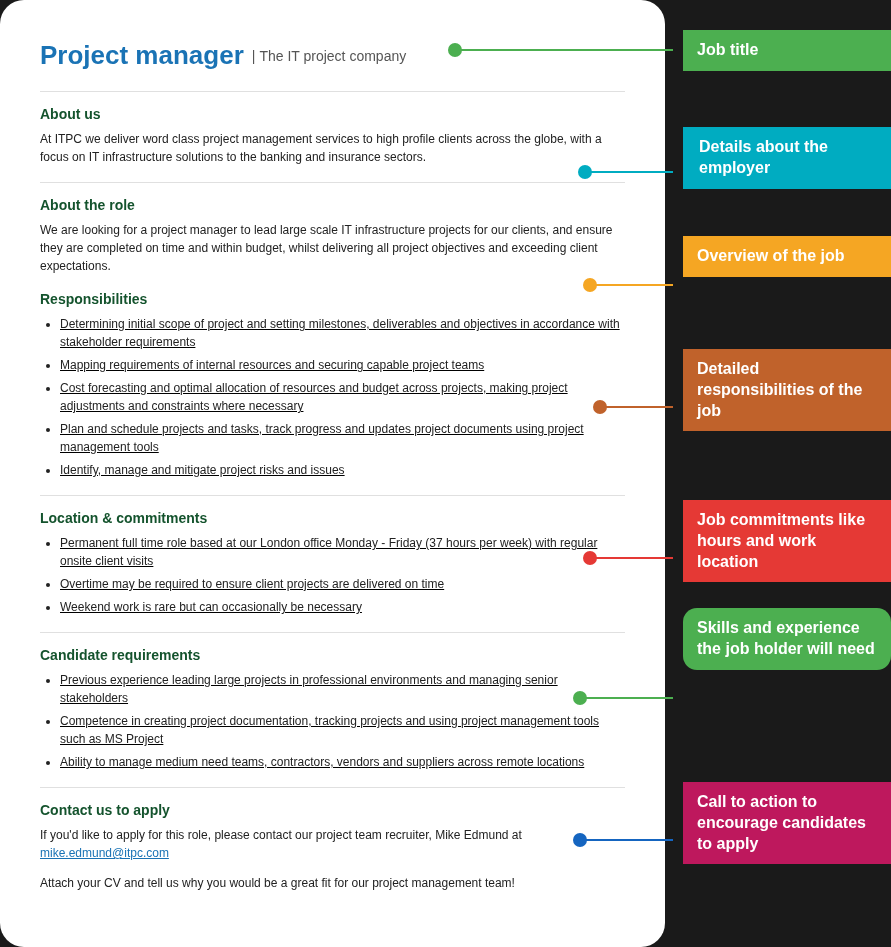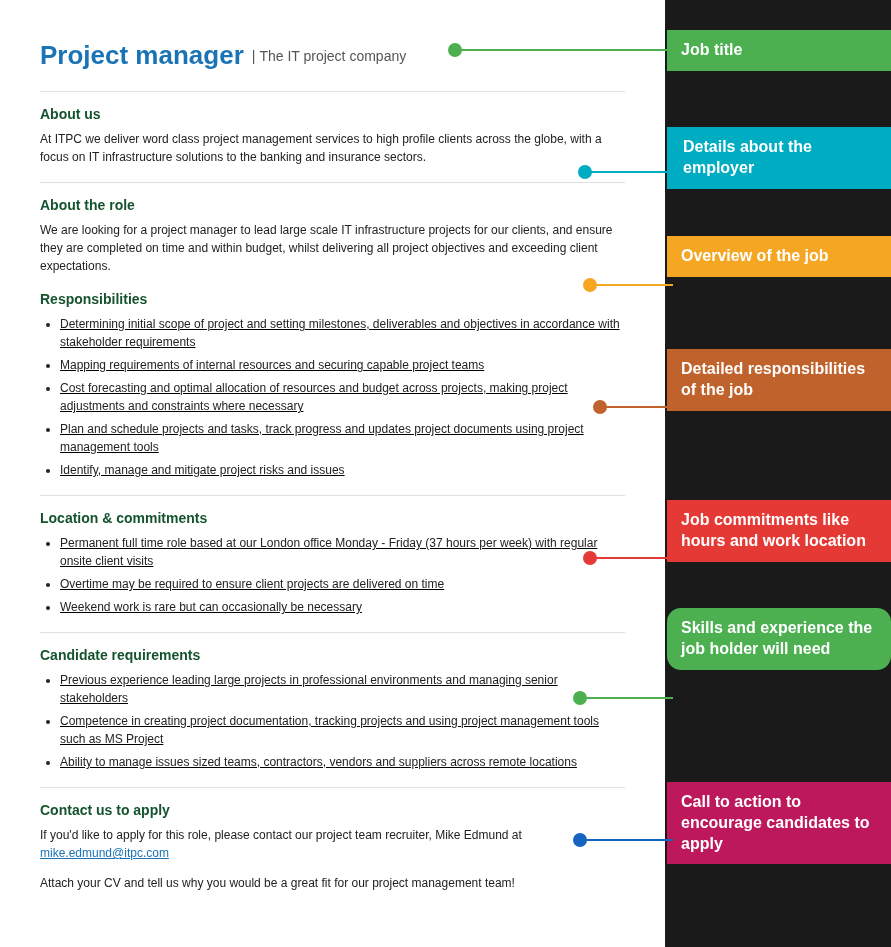--- a/index.html
+++ b/index.html
@@ -19,20 +19,21 @@
       position: relative;
     }
 
     
     .document-panel {
       width: 665px;
       background: #fff;
       padding: 30px 40px;
       position: relative;
       min-height: 947px;
+      border-radius: 24px;
     }
 
     
     .annotations-panel {
       width: 226px;
       background: #1a1a1a;
       position: relative;
       display: flex;
       flex-direction: column;
     }
@@ -88,21 +89,21 @@
     .email-link {
       color: #1a73b5;
       text-decoration: underline;
       font-size: 12px;
     }
 
     
     .annotation-box {
       position: absolute;
       right: 0;
-      width: 224px;
+      width: 208px;
       padding: 10px 14px;
       color: #fff;
       font-size: 16px;
       font-weight: 600;
       line-height: 1.3;
     }
 
     .ann-green { background: #4caf50; }
     .ann-cyan { background: #00acc1; padding-left: 16px; }
     .ann-orange-yellow { background: #f5a623; }
@@ -176,21 +177,21 @@
       </ul>
     </div>
 
     <hr class="divider">
 
     <div class="section-block">
       <div class="section-heading">Candidate requirements</div>
       <ul class="job-list">
         <li>Previous experience leading large projects in professional environments and managing senior stakeholders</li>
         <li>Competence in creating project documentation, tracking projects and using project management tools such as MS Project</li>
-        <li>Ability to manage issues sized teams, contractors, vendors and suppliers across remote locations</li>
+        <li>Ability to manage medium need teams, contractors, vendors and suppliers across remote locations</li>
       </ul>
     </div>
 
     <hr class="divider">
 
     <div class="section-block">
       <div class="section-heading">Contact us to apply</div>
       <p class="section-text">
         <span>If you'd like to apply for this role, please contact our project team recruiter, Mike Edmund at</span>
         <a class="email-link" href="#">mike.edmund@itpc.com</a>

